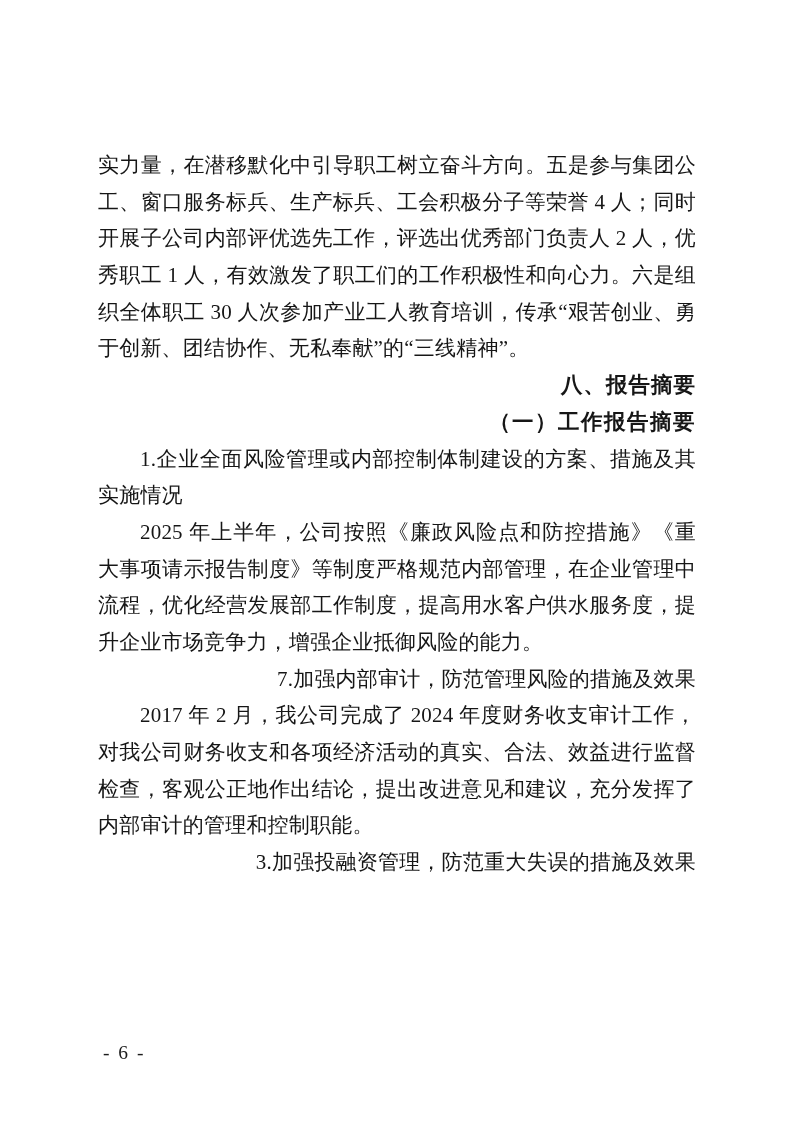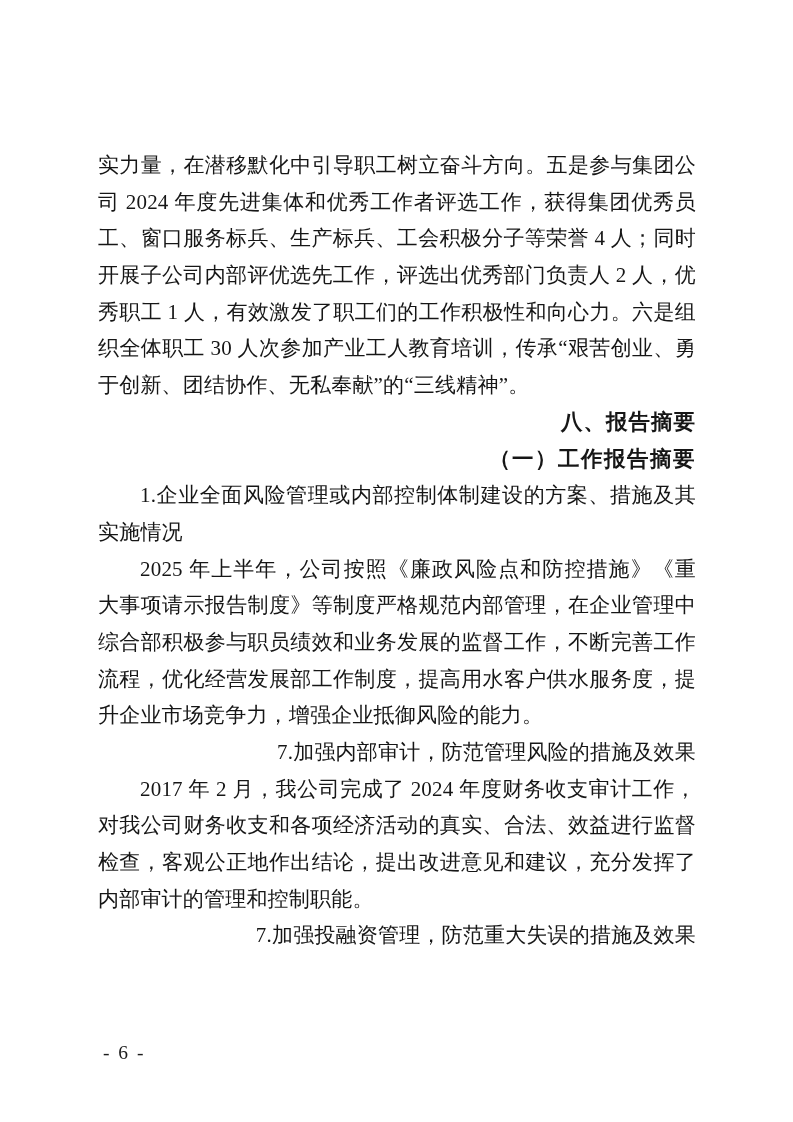--- a/index.html
+++ b/index.html
@@ -59,36 +59,34 @@
     letter-spacing: 2px;
     color: #1c1c1c;
   }
 </style>
 </head>
 <body>
 
 <div class="page">
   <div class="content">
     <div class="line justify">实力量，在潜移默化中引导职工树立奋斗方向。五是参与集团公</div>
-    <div class="line justify">司 2024 年度先进集体和优秀工作者评选工作，获得集团优秀员</div>
     <div class="line justify">工、窗口服务标兵、生产标兵、工会积极分子等荣誉 4 人；同时</div>
     <div class="line justify">开展子公司内部评优选先工作，评选出优秀部门负责人 2 人，优</div>
     <div class="line justify">秀职工 1 人，有效激发了职工们的工作积极性和向心力。六是组</div>
     <div class="line justify">织全体职工 30 人次参加产业工人教育培训，传承“艰苦创业、勇</div>
     <div class="line">于创新、团结协作、无私奉献”的“三线精神”。</div>
     <div class="line h1 indent">八、报告摘要</div>
     <div class="line h2 indent">（一）工作报告摘要</div>
     <div class="line indent justify">1.企业全面风险管理或内部控制体制建设的方案、措施及其</div>
     <div class="line">实施情况</div>
     <div class="line indent justify">2025 年上半年，公司按照《廉政风险点和防控措施》《重</div>
     <div class="line justify">大事项请示报告制度》等制度严格规范内部管理，在企业管理中</div>
-    <div class="line justify">综合部积极参与职员绩效和业务发展的监督工作，不断完善工作</div>
     <div class="line justify">流程，优化经营发展部工作制度，提高用水客户供水服务度，提</div>
     <div class="line">升企业市场竞争力，增强企业抵御风险的能力。</div>
     <div class="line indent">7.加强内部审计，防范管理风险的措施及效果</div>
     <div class="line indent justify">2017 年 2 月，我公司完成了 2024 年度财务收支审计工作，</div>
     <div class="line justify">对我公司财务收支和各项经济活动的真实、合法、效益进行监督</div>
     <div class="line justify">检查，客观公正地作出结论，提出改进意见和建议，充分发挥了</div>
     <div class="line">内部审计的管理和控制职能。</div>
-    <div class="line indent">7.加强投融资管理，防范重大失误的措施及效果</div>
+    <div class="line indent">3.加强投融资管理，防范重大失误的措施及效果</div>
   </div>
   <div class="page-number">- 6 -</div>
 </div>
 
 </body></html>

